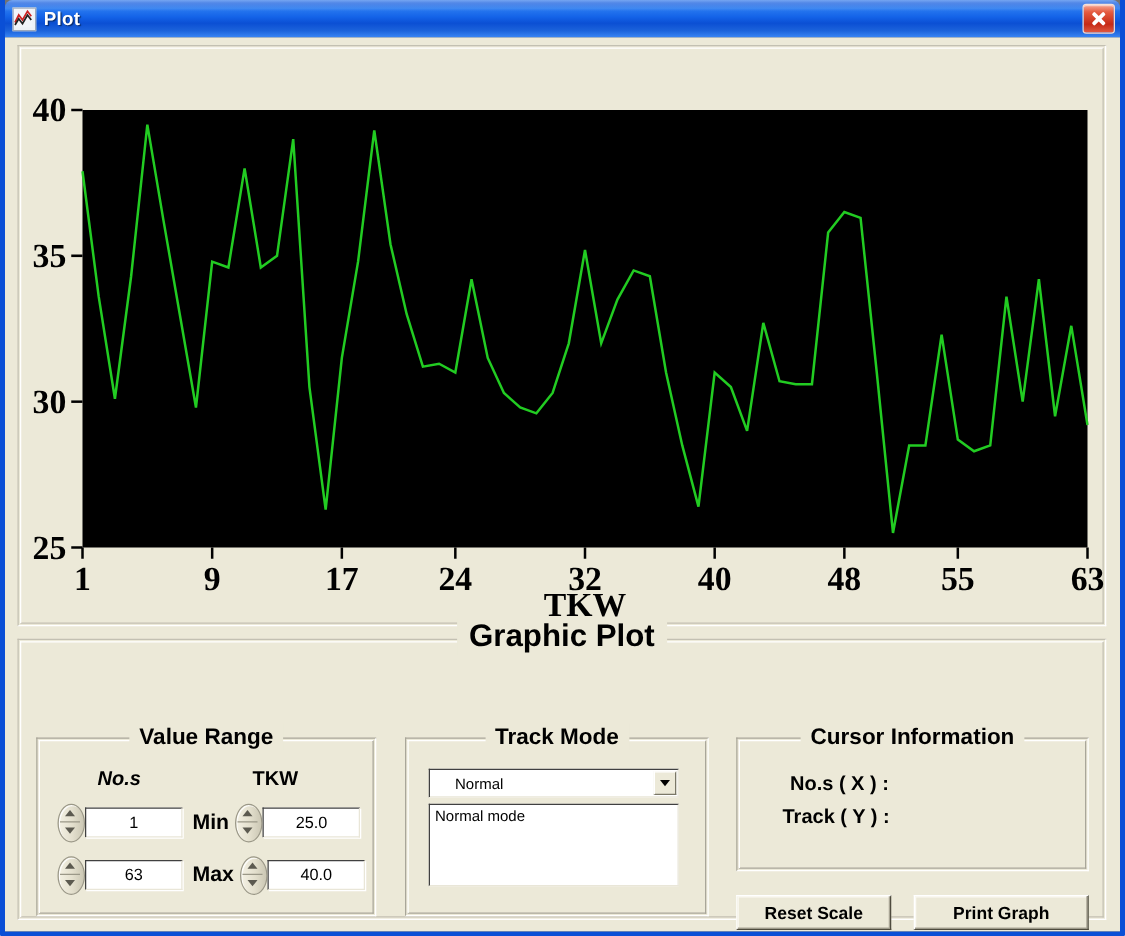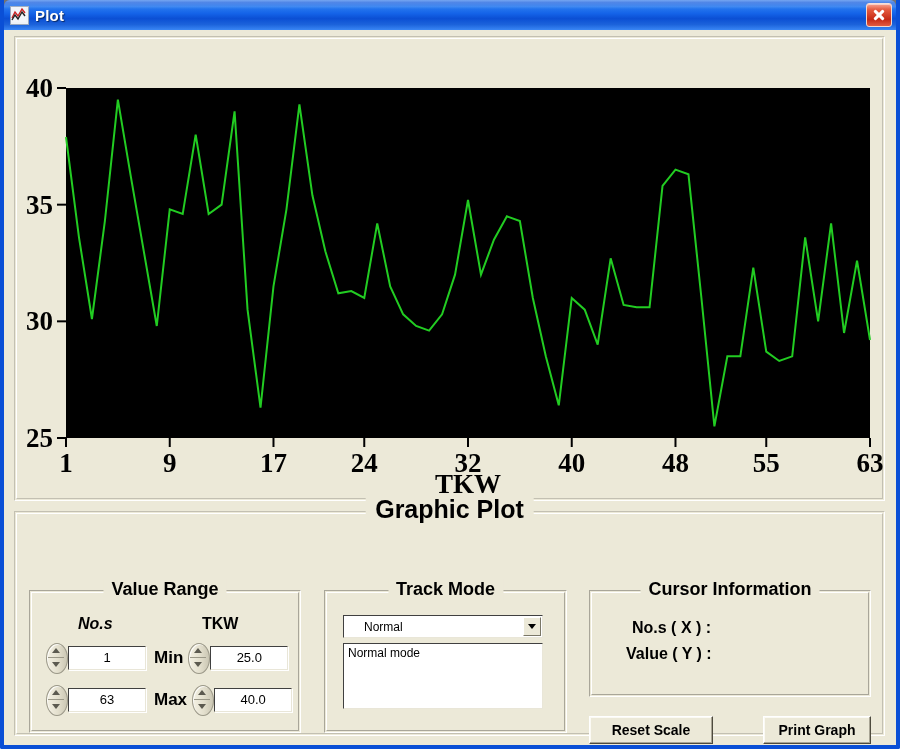--- a/index.html
+++ b/index.html
@@ -285,21 +285,21 @@
     border: 1px solid #ffffff;
     border-right-color: #4e4b3e; border-bottom-color:#4e4b3e;
     box-shadow: inset -1px -1px 0 #a8a494, inset 1px 1px 0 #fbfaf4;
     box-sizing: border-box;
     font-size: 14px; font-weight: bold; color:#000;
     display:flex; align-items:center; justify-content:center;
     cursor: pointer;
     font-family:"Liberation Sans", sans-serif;
   }
   #btn-reset { left: 585px; top: 686px; width: 124px; }
-  #btn-print { left: 759px; top: 686px; width: 108px; }
+  #btn-print { left: 727px; top: 686px; width: 140px; }
 
   
   .axis-txt {
     font-family: "Liberation Serif", serif;
     font-weight: bold;
     fill: #000;
   }
 </style>
 </head>
 <body>
@@ -432,21 +432,21 @@
 
     <div class="gbox" id="cursor-info">
       <div class="gbox-in"></div>
       <div class="glegend">Cursor Information</div>
 
       <div class="cursor-line" id="cursor-x">
         <span>No.s ( X ) :</span>
         <span class="cursor-val"></span>
       </div>
       <div class="cursor-line" id="cursor-y">
-        <span>Value ( Y ) :</span>
+        <span>Track ( Y ) :</span>
         <span class="cursor-val"></span>
       </div>
     </div>
 
     <div class="btn" id="btn-reset">Reset Scale</div>
     <div class="btn" id="btn-print">Print Graph</div>
 
   </div>
 </div>
 

